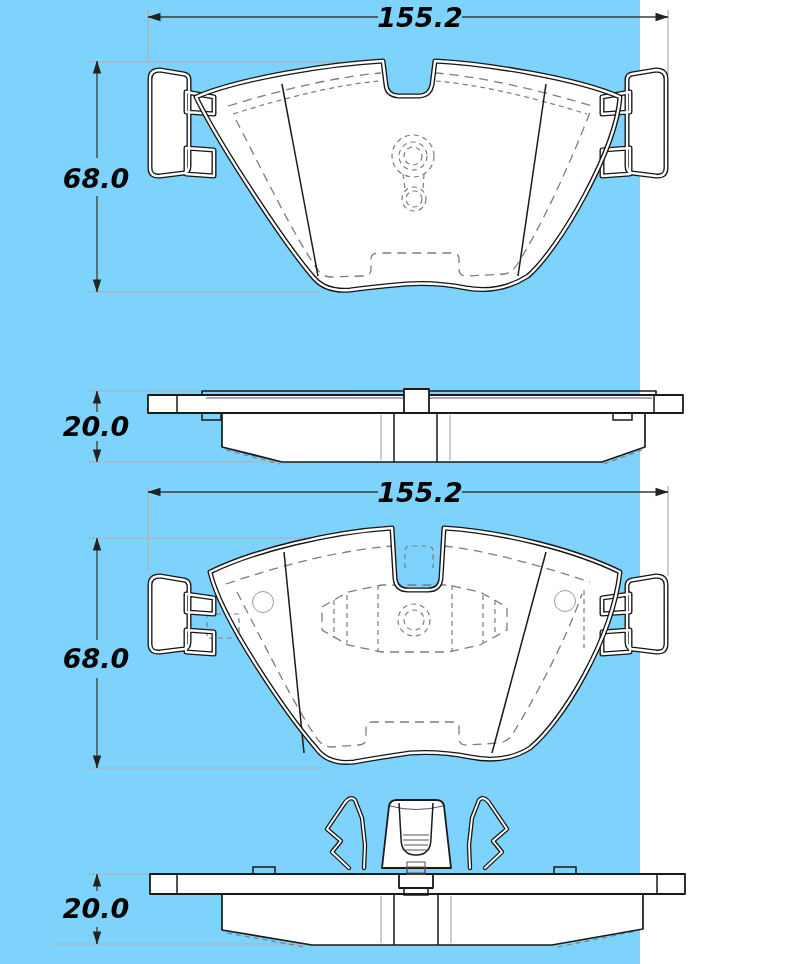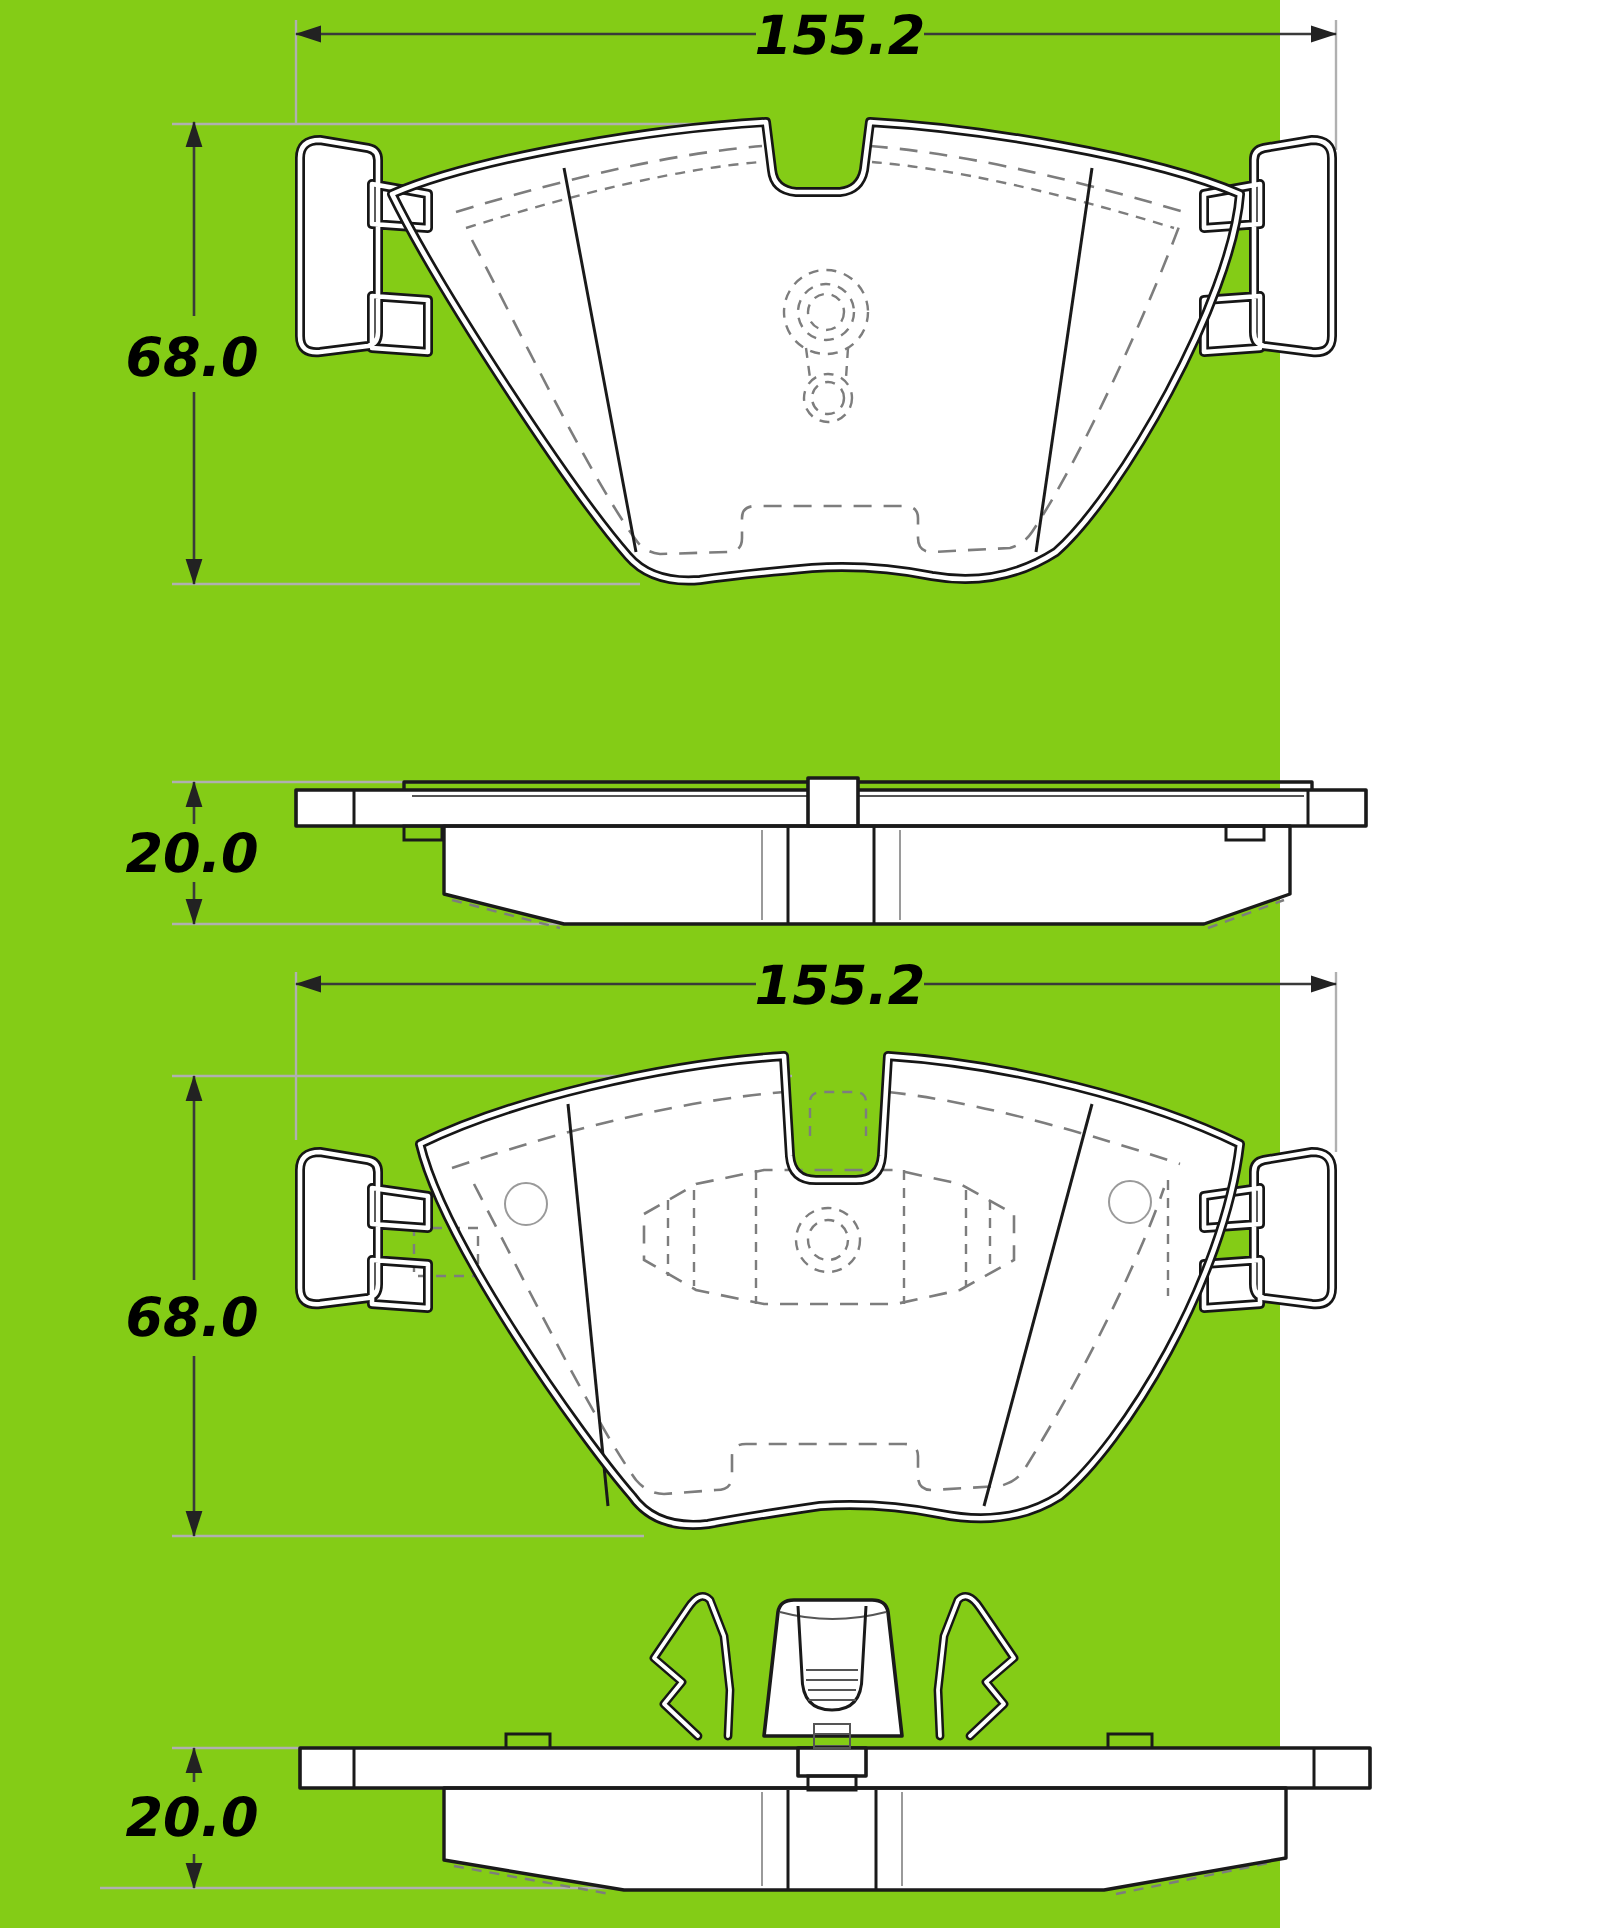--- a/index.html
+++ b/index.html
@@ -1,16 +1,16 @@
 <!DOCTYPE html>
 <html><head>
 <meta charset="utf-8">
 <style>
   html,body{margin:0;padding:0;background:#fff;}
-  .stage{width:640px;height:964px;background:#84cc16;position:relative;font-family:"DejaVu Sans",sans-serif;}
+  .stage{width:640px;height:964px;background:#7dd3fc;position:relative;font-family:"DejaVu Sans",sans-serif;}
   svg{display:block;}
   .o1{fill:none;stroke:#161616;stroke-width:5;stroke-linejoin:round;stroke-linecap:round}
   .o2{fill:none;stroke:#ffffff;stroke-width:2.3;stroke-linejoin:round;stroke-linecap:round}
   .wo{fill:none;stroke:#161616;stroke-width:4.4;stroke-linejoin:round;stroke-linecap:round}
   .wi{fill:none;stroke:#ffffff;stroke-width:1.9;stroke-linejoin:round;stroke-linecap:round}
   .fw{fill:#ffffff;stroke:none}
   .s{fill:none;stroke:#1a1a1a;stroke-width:1.7;stroke-linejoin:round}
   .s2{fill:#ffffff;stroke:#1a1a1a;stroke-width:1.8;stroke-linejoin:round}
   .sl{fill:none;stroke:#1a1a1a;stroke-width:1.5}
   .t{fill:none;stroke:#555;stroke-width:1}

